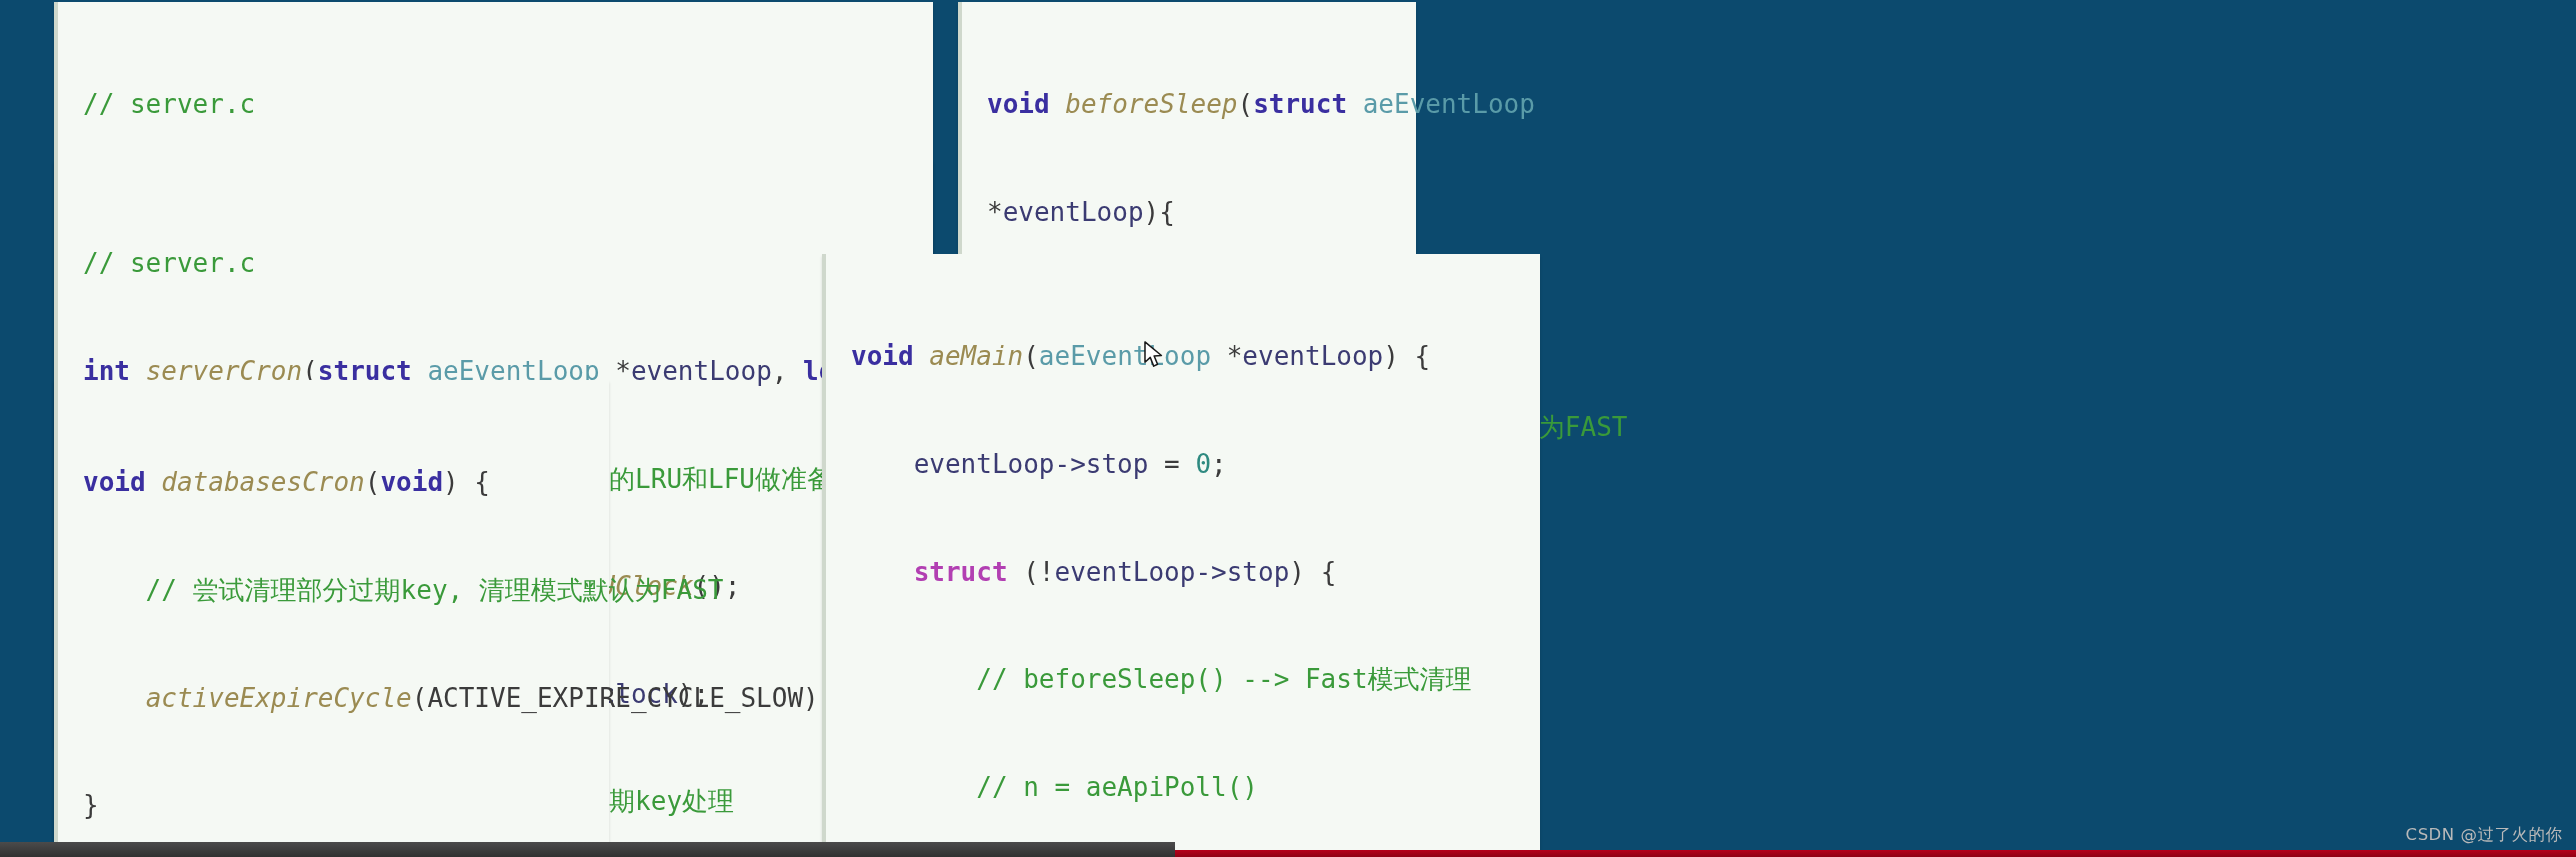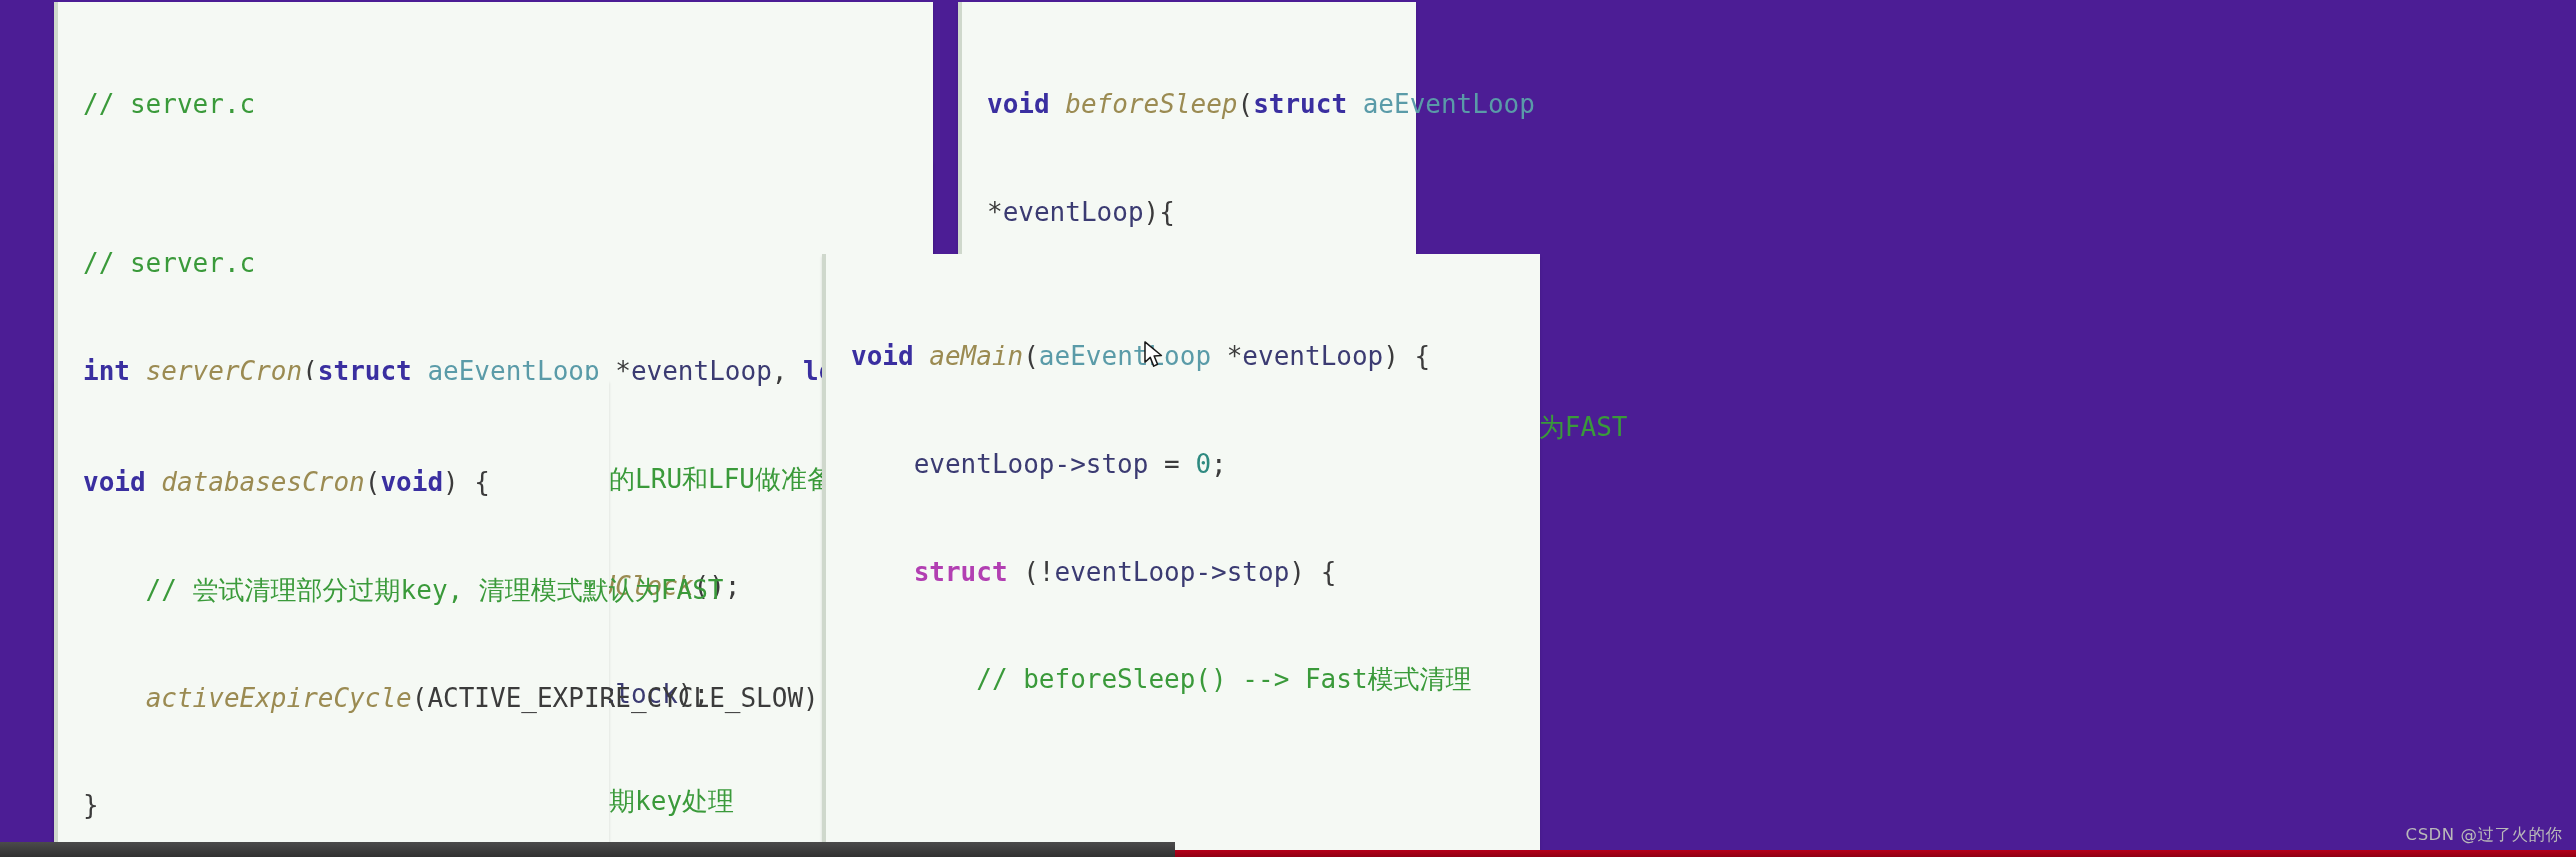--- a/index.html
+++ b/index.html
@@ -7,21 +7,21 @@
     margin: 0; padding: 0;
     width: 2576px; height: 857px;
     background: #ffffff;
     font-family: "DejaVu Sans Mono", "Liberation Mono", monospace;
     overflow: hidden;
   }
   #stage {
     position: relative;
     width: 2576px;
     height: 857px;
-    background: #4c1d95;
+    background: #0c4a6e;
   }
 
   
   .code-card {
     position: absolute;
     background: #f5f9f4;
     border-left: 4.8px solid #cfd8cc;
     box-shadow: 0 1.9px 2.9px rgba(0,0,0,0.13);
     padding: 13.6px 21.3px 15.5px 25px;
     font-family: "DejaVu Sans Mono", "Liberation Mono", monospace;
@@ -124,20 +124,21 @@
     <span class="ln"><span class="op">    </span><span class="fn">activeExpireCycle</span><span class="op">(</span></span>
     <span class="ln"><span class="op">        </span><span class="cst">ACTIVE_EXPIRE_CYCLE_FAST</span><span class="op">);</span></span>
     <span class="ln"><span class="op">}</span></span>
   </div>
 
   <div class="code-card" id="block-ae-main">
     <span class="ln"><span class="kw">void</span> <span class="fn">aeMain</span><span class="op">(</span><span class="ty">aeEventLoop</span> <span class="op">*</span><span class="pl">eventLoop</span><span class="op">) {</span></span>
     <span class="ln"><span class="op">    </span><span class="pl">eventLoop-&gt;stop</span> <span class="op">= </span><span class="num">0</span><span class="op">;</span></span>
     <span class="ln"><span class="op">    </span><span class="kw2">struct</span> <span class="op">(!</span><span class="pl">eventLoop-&gt;stop</span><span class="op">) {</span></span>
     <span class="ln"><span class="cm">        // beforeSleep() --&gt; Fast模式清理</span></span>
+    <span class="ln"><span class="cm">        // n = aeApiPoll()</span></span>
     
     
     
     
   </div>
 
   <svg id="cursor" viewBox="0 0 22 30">
     <polygon points="1,1 1,22 6.5,17 10,26 14,24 10.5,15.5 18,15" fill="#ffffff" stroke="#1a1a1a" stroke-width="1.6" stroke-linejoin="round"></polygon>
   </svg>
 

